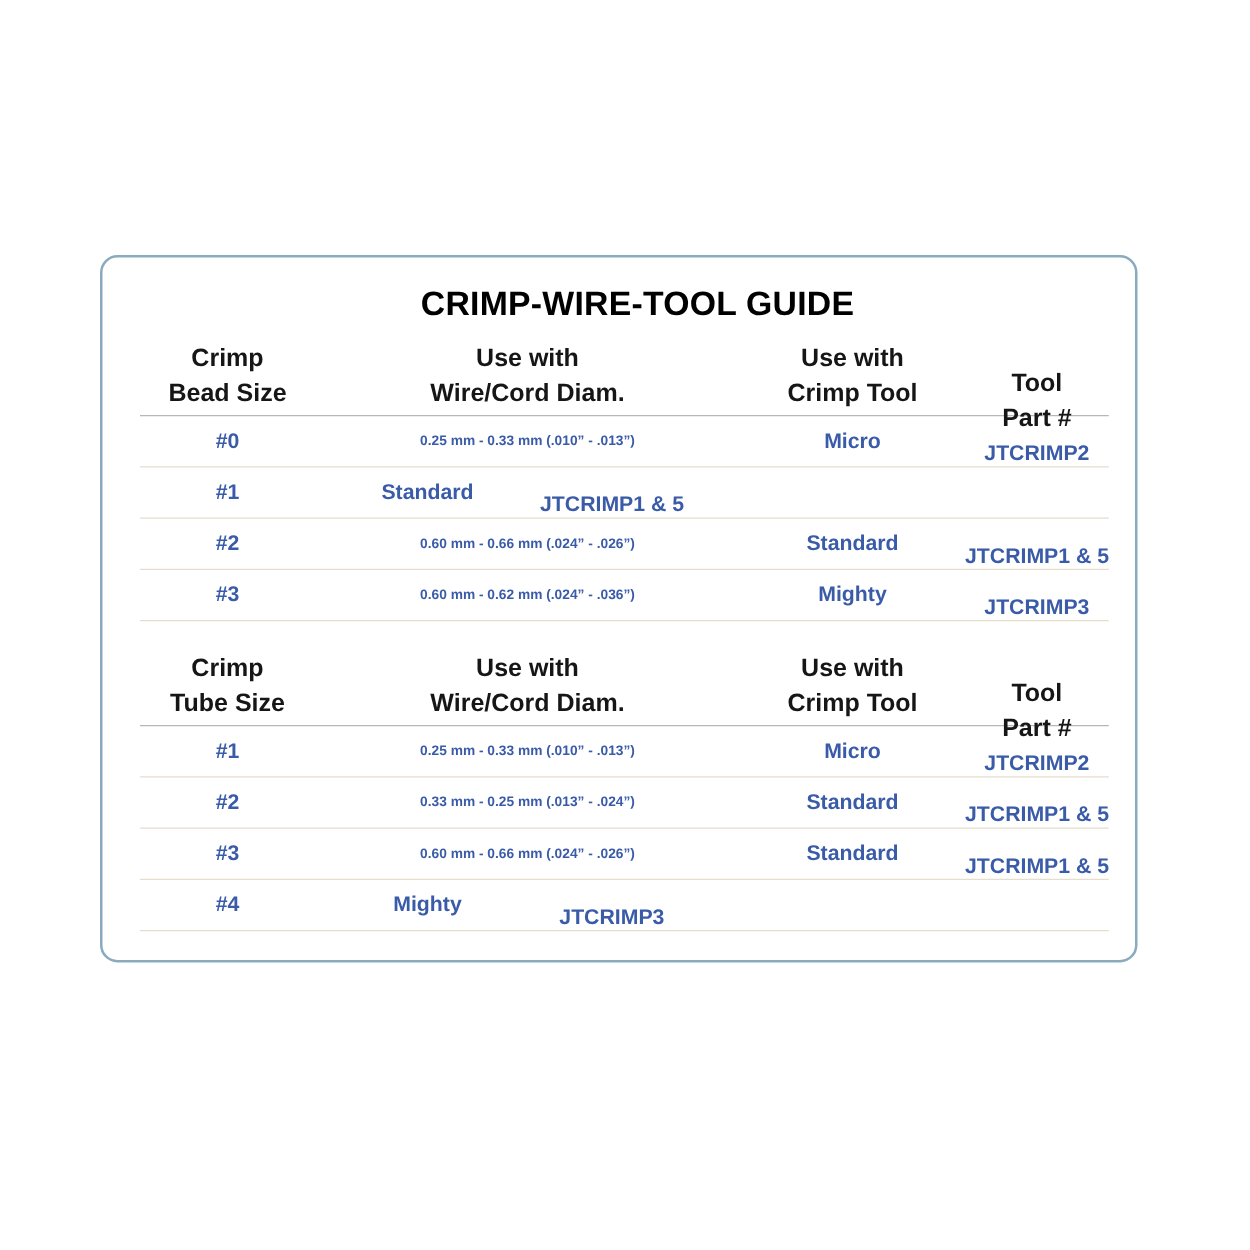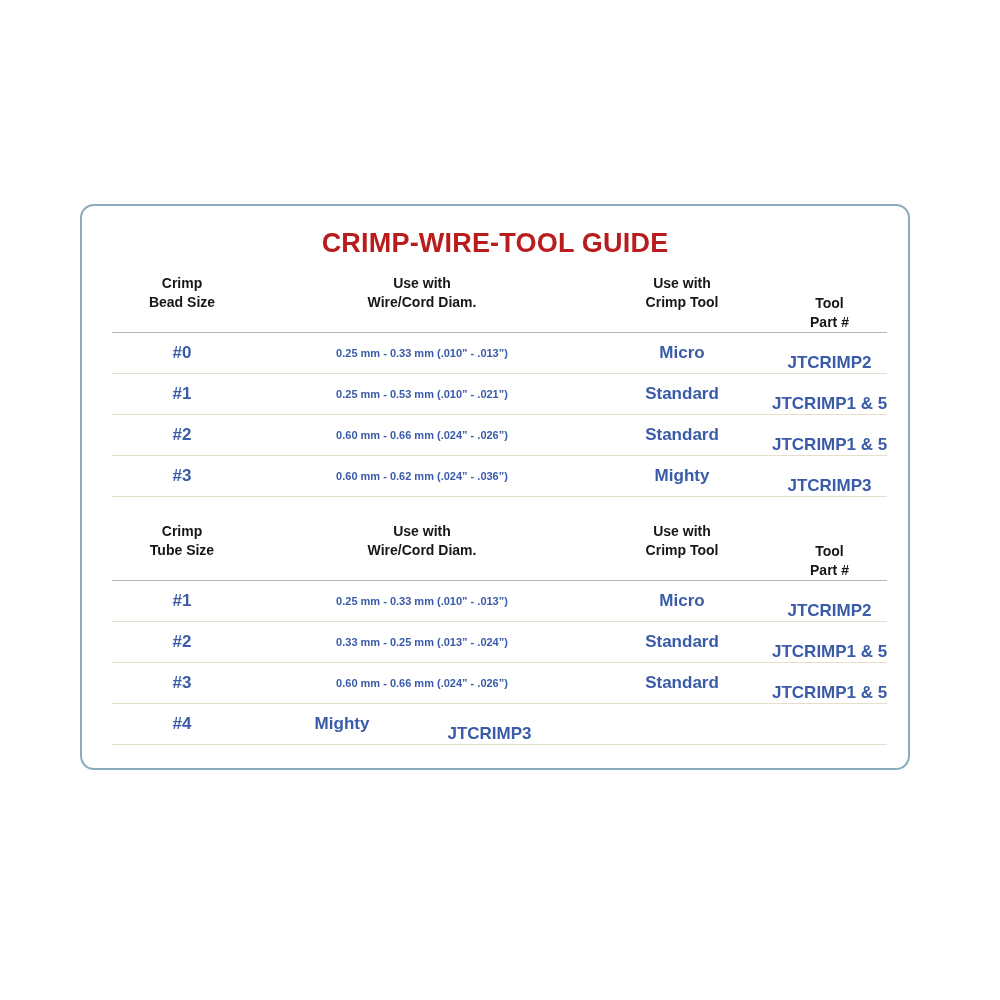--- a/index.html
+++ b/index.html
@@ -29,22 +29,23 @@
 
   .card-title {
     position: absolute;
     left: 0;
     top: 22px;
     width: 100%;
     text-align: center;
     font-size: 27px;
     font-weight: bold;
     letter-spacing: 0.2px;
-    color: #b91c1c;
-    font-family: "Liberation Sans", sans-serif;
+    color: #000000;
+    font-family: "Liberation Sans", sans-serif;
+    padding-left: 15px;
   }
 
   .guide-table {
     position: absolute;
     left: 30px;
     width: 775px;
   }
   #table-bead { top: 68px; }
   #table-tube { top: 316px; }
 
@@ -64,21 +65,21 @@
     box-sizing: border-box;
     text-align: center;
   }
   
   .col-1 { width: 140px; }
   .col-2 { width: 340px; }
   .col-3 { width: 180px; }
   .col-4 { width: 115px; margin-top: 20px; }
 
   .hdr-text {
-    font-size: 14px;
+    font-size: 20px;
     font-weight: bold;
     color: #161616;
     line-height: 1.38;
     font-family: "Liberation Sans", sans-serif;
     white-space: pre-line;
   }
 
   .data-row {
     height: 40px;
   }
@@ -125,21 +126,20 @@
     <div class="row data-row">
       <div class="col col-1">#0</div>
       <div class="col col-2">0.25 mm - 0.33 mm  (.010” - .013”)</div>
       <div class="col col-3">Micro</div>
       <div class="col col-4">JTCRIMP2</div>
     </div>
     <div class="rule"></div>
 
     <div class="row data-row">
       <div class="col col-1">#1</div>
-      <div class="col col-2">0.25 mm - 0.53 mm  (.010” - .021”)</div>
       <div class="col col-3">Standard</div>
       <div class="col col-4">JTCRIMP1 &amp; 5</div>
     </div>
     <div class="rule"></div>
 
     <div class="row data-row">
       <div class="col col-1">#2</div>
       <div class="col col-2">0.60 mm - 0.66 mm  (.024” - .026”)</div>
       <div class="col col-3">Standard</div>
       <div class="col col-4">JTCRIMP1 &amp; 5</div>

